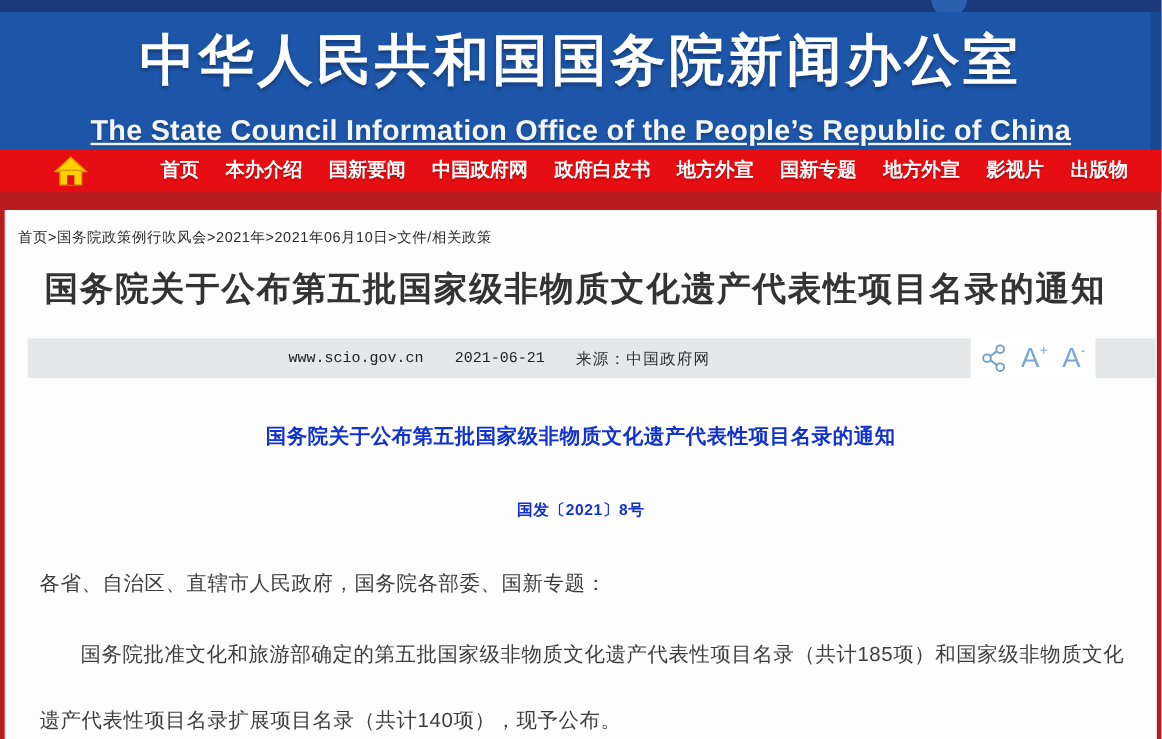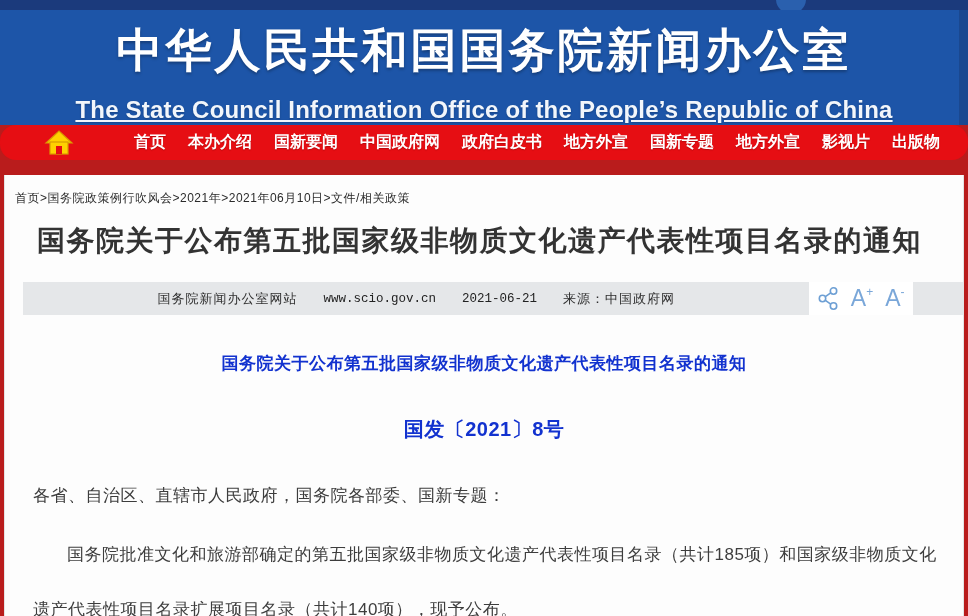--- a/index.html
+++ b/index.html
@@ -31,21 +31,21 @@
     color: #ffffff; text-shadow: 0 2px 3px rgba(0,0,0,0.28); line-height: 1.1;
   }
   .en-title {
     margin-top: 20px; font-size: 24px; font-weight: 700; color: #f2f6fb;
     text-shadow: 0 1px 2px rgba(0,0,0,0.22); letter-spacing: 0.2px; text-decoration: underline;
   }
 
   
   .mainnav {
     height: 35px; width: 100%; background: #e60e13;
-    display: flex; align-items: center; border-radius: 16px;
+    display: flex; align-items: center;
   }
   .home-btn { margin-left: 42px; display: flex; align-items: center; cursor: pointer; }
   .nav-items {
     flex: 1; display: flex; justify-content: space-between;
     margin-left: 58px; margin-right: 28px; align-items: center;
   }
   .nav-item {
     color: #ffffff; font-size: 16px; font-weight: 700; text-decoration: none;
     white-space: nowrap; text-shadow: 0 1px 1px rgba(120,0,0,0.4); cursor: pointer;
   }
@@ -86,21 +86,21 @@
   }
   .a-icon sup { font-size: 12px; position: relative; top: -2px; left: 0px; }
   .meta-tail { width: 50px; background: #e5e7e9; }
 
   
   .art-title {
     margin-top: 37px; text-align: center; font-size: 17px; font-weight: 700;
     color: #1232cf; letter-spacing: 0.5px;
   }
   .doc-no {
-    margin-top: 41px; text-align: center; font-size: 20px; font-weight: 700;
+    margin-top: 41px; text-align: center; font-size: 13px; font-weight: 700;
     color: #1232cf; letter-spacing: 0.5px;
   }
   .salutation {
     margin: 41px 28px 0 28px; font-size: 17px; color: #3d3d3d; letter-spacing: 0.5px;
   }
   .body-para {
     margin: 21px 26px 0 28px; font-size: 17px; color: #3d3d3d;
     text-indent: 2em; line-height: 3.2; letter-spacing: 0.5px;
   }
 </style>
@@ -142,21 +142,20 @@
   </nav>
 
   <div class="content">
 
     <div class="breadcrumb">首页&gt;国务院政策例行吹风会&gt;2021年&gt;2021年06月10日&gt;文件/相关政策</div>
 
     <h2 class="page-title">国务院关于公布第五批国家级非物质文化遗产代表性项目名录的通知</h2>
 
     <div class="meta-row">
       <div class="meta-bar">
-        <span class="meta-site">国务院新闻办公室网站</span>
         <span class="meta-url">www.scio.gov.cn</span>
         <span class="meta-date">2021-06-21</span>
         <span class="meta-source">来源：中国政府网</span>
       </div>
       <div class="meta-icons">
         <span class="share-icon">
           <svg width="21" height="25" viewBox="0 0 21 25" aria-hidden="true">
             <circle cx="15.5" cy="5" r="3.2" fill="none" stroke="#6d9fd4" stroke-width="1.6"></circle>
             <circle cx="4.5" cy="12.5" r="3.2" fill="none" stroke="#6d9fd4" stroke-width="1.6"></circle>
             <circle cx="15.5" cy="20" r="3.2" fill="none" stroke="#6d9fd4" stroke-width="1.6"></circle>

